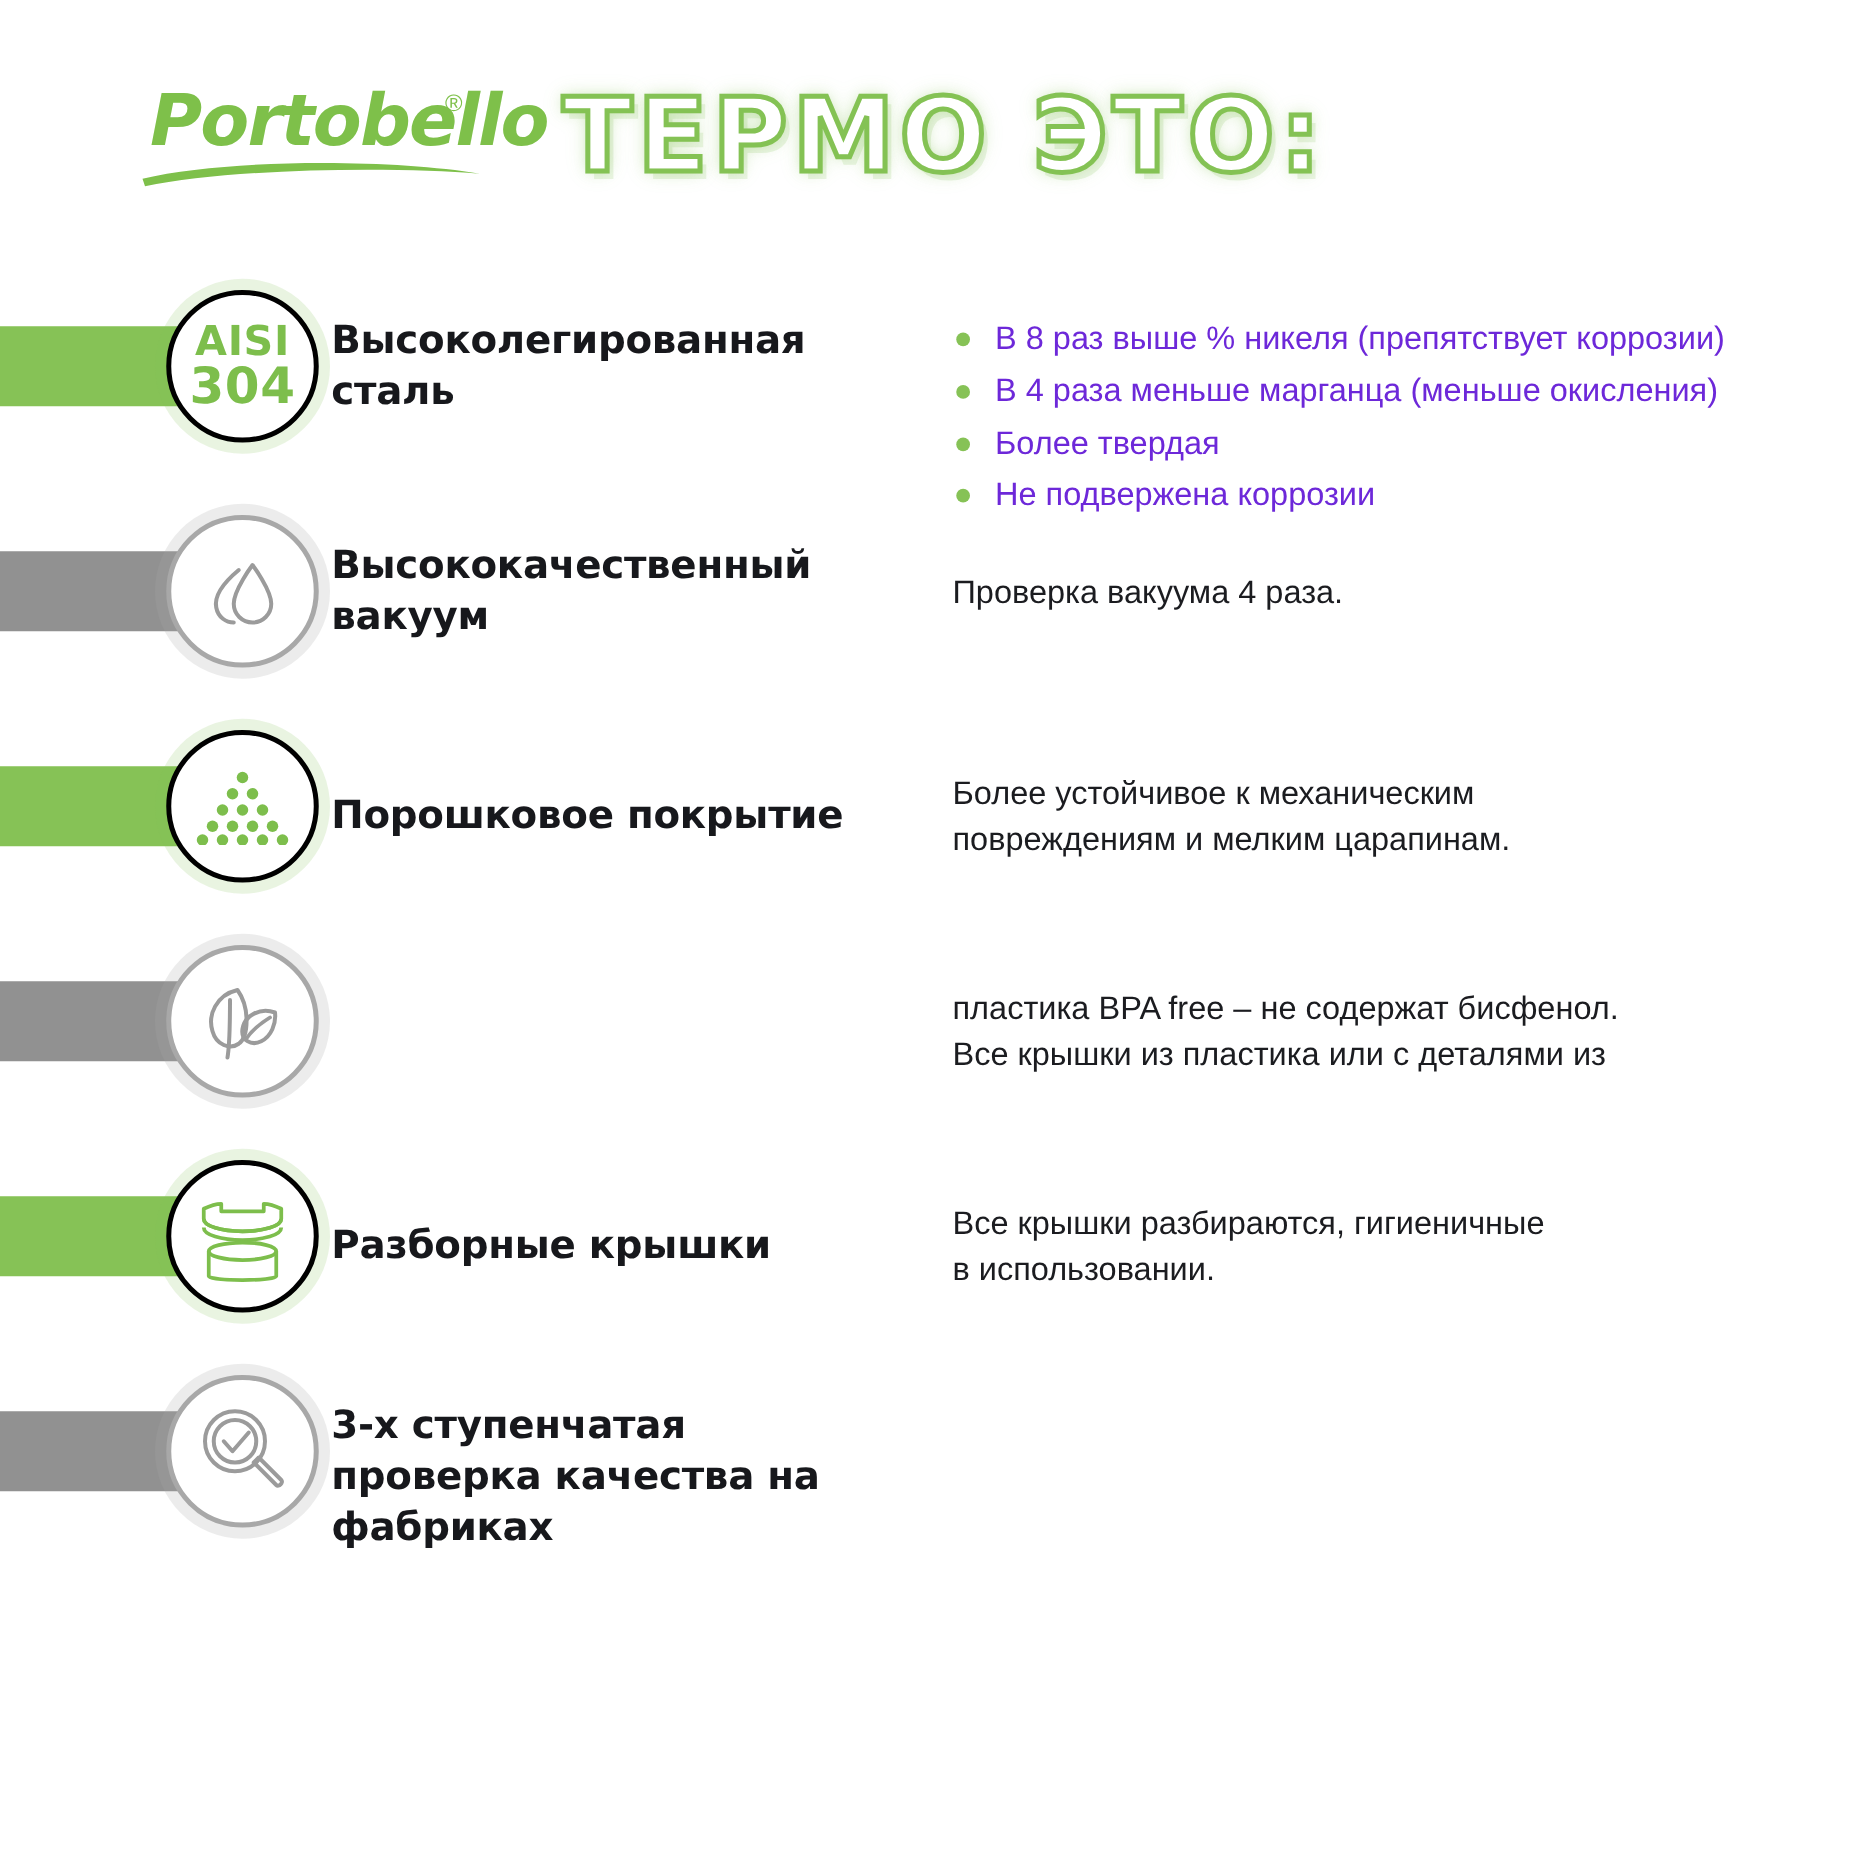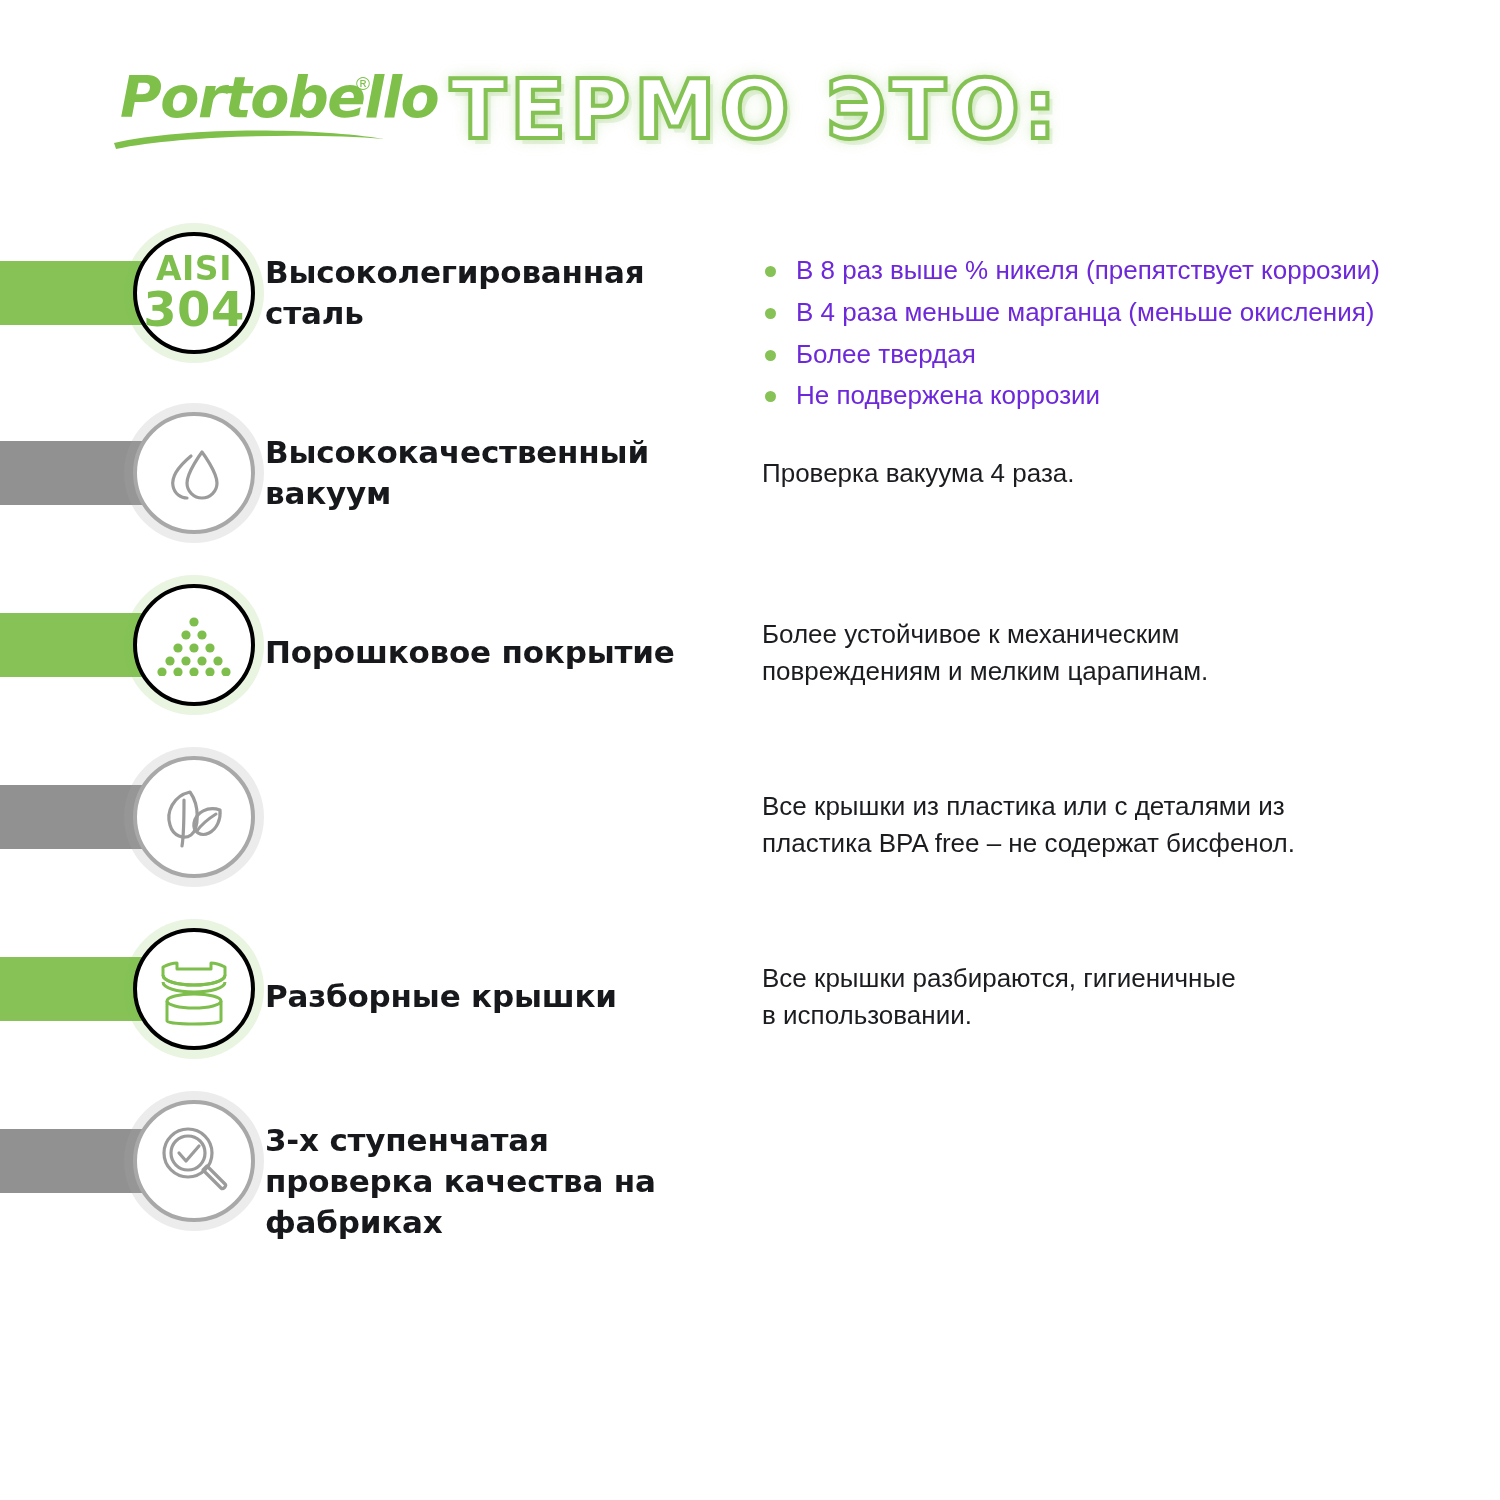--- a/index.html
+++ b/index.html
@@ -144,21 +144,21 @@
   .badge svg { display: block; }
 
   .aisi {
     text-align: center;
     font-family: "DejaVu Sans", sans-serif;
     font-weight: bold;
     color: #7DBE4C;
     line-height: 1.02;
   }
   .aisi .l1 { font-size: 33px; letter-spacing: 0.5px; display:block; }
-  .aisi .l2 { font-size: 48px; letter-spacing: 0.5px; display:block; }
+  .aisi .l2 { font-size: 40px; letter-spacing: 0.5px; display:block; }
 
   
   .heading {
     position: absolute;
     left: 265px;
     top: 20px;
     width: 450px;
     font-family: "DejaVu Sans", sans-serif;
     font-weight: bold;
     font-size: 31px;
@@ -295,22 +295,22 @@
       <div class="bar gray"></div>
       <div class="badge gray">
         <svg width="76" height="70" viewBox="0 0 76 70">
           <path d="M34 10 C17 14, 10 30, 14 43 C17 54, 28 58, 35 53 C43 47, 44 24, 34 10 Z" fill="none" stroke="#9B9B9B" stroke-width="3.2" stroke-linejoin="round"></path>
           <path d="M28 18 C28 34, 28 52, 26 64" fill="none" stroke="#9B9B9B" stroke-width="3.2" stroke-linecap="round"></path>
           <path d="M64 28 C52 24, 40 30, 38 41 C36.5 50, 45 55, 53 51 C61 47, 65 37, 64 28 Z" fill="none" stroke="#9B9B9B" stroke-width="3.2" stroke-linejoin="round"></path>
           <path d="M60 32 C52 37, 45 43, 41 49" fill="none" stroke="#9B9B9B" stroke-width="3.0" stroke-linecap="round"></path>
         </svg>
       </div>
       <div class="detail mid2">
+        <p>пластика BPA free – не содержат бисфенол.</p>
         <p>Все крышки из пластика или с деталями из</p>
-        <p>пластика BPA free – не содержат бисфенол.</p>
       </div>
     </div>
 
     <div class="row">
       <div class="bar green"></div>
       <div class="badge green">
         <svg width="86" height="76" viewBox="0 0 86 76">
           <g fill="none" stroke="#7DBE4C" stroke-width="3" stroke-linejoin="round">
             <path d="M12 16 L12 24 C12 30, 26 34, 43 34 C60 34, 74 30, 74 24 L74 16
                      C74 16, 66 12, 60 12 L60 18 L26 18 L26 12 C20 12, 12 16, 12 16 Z"></path>

